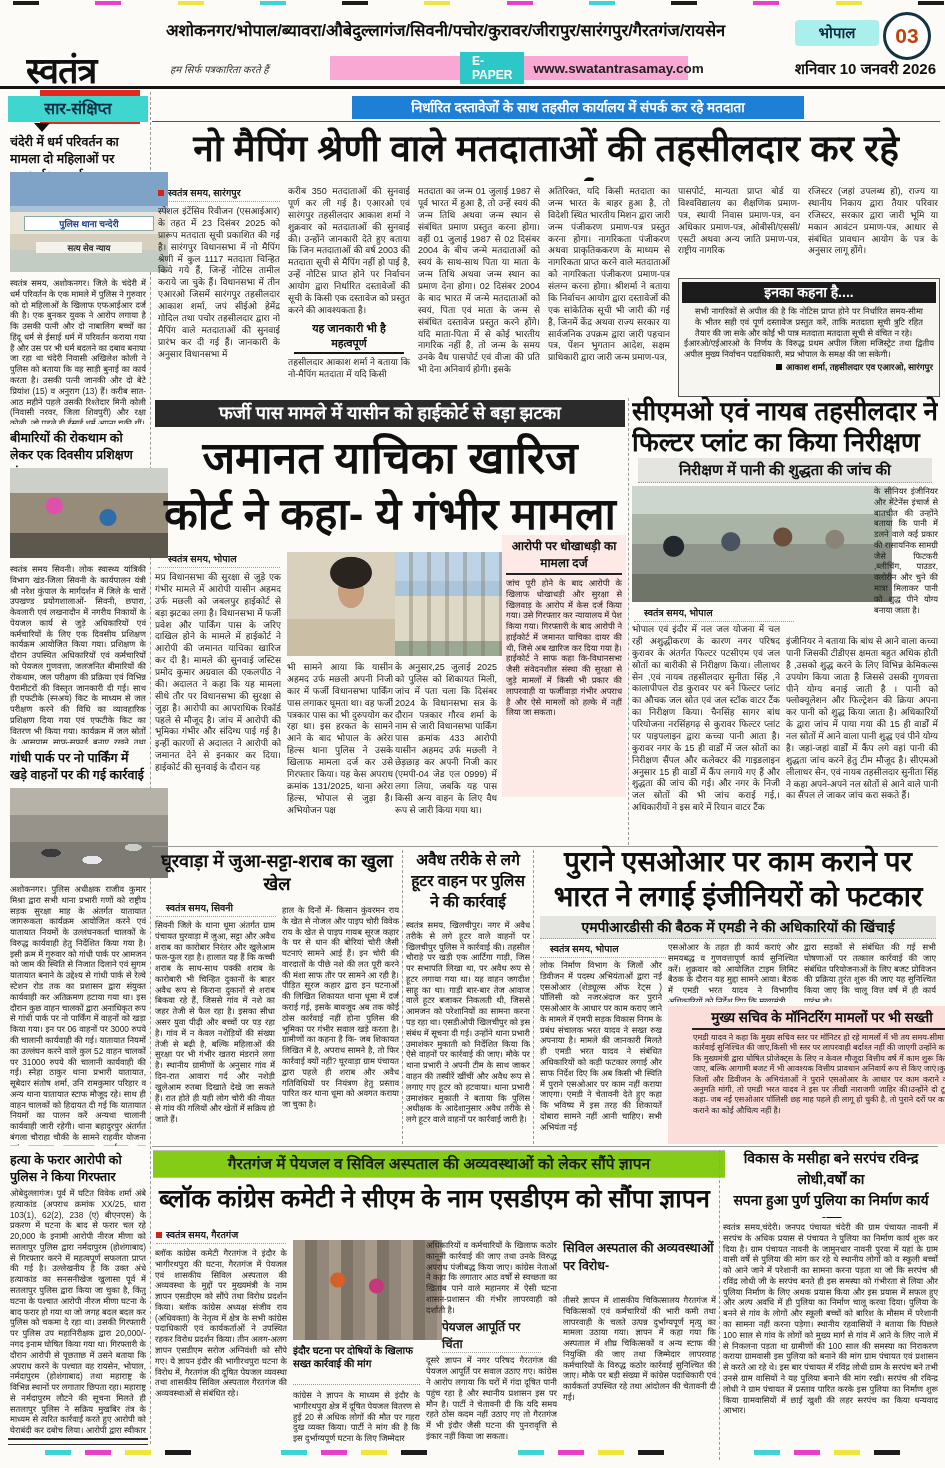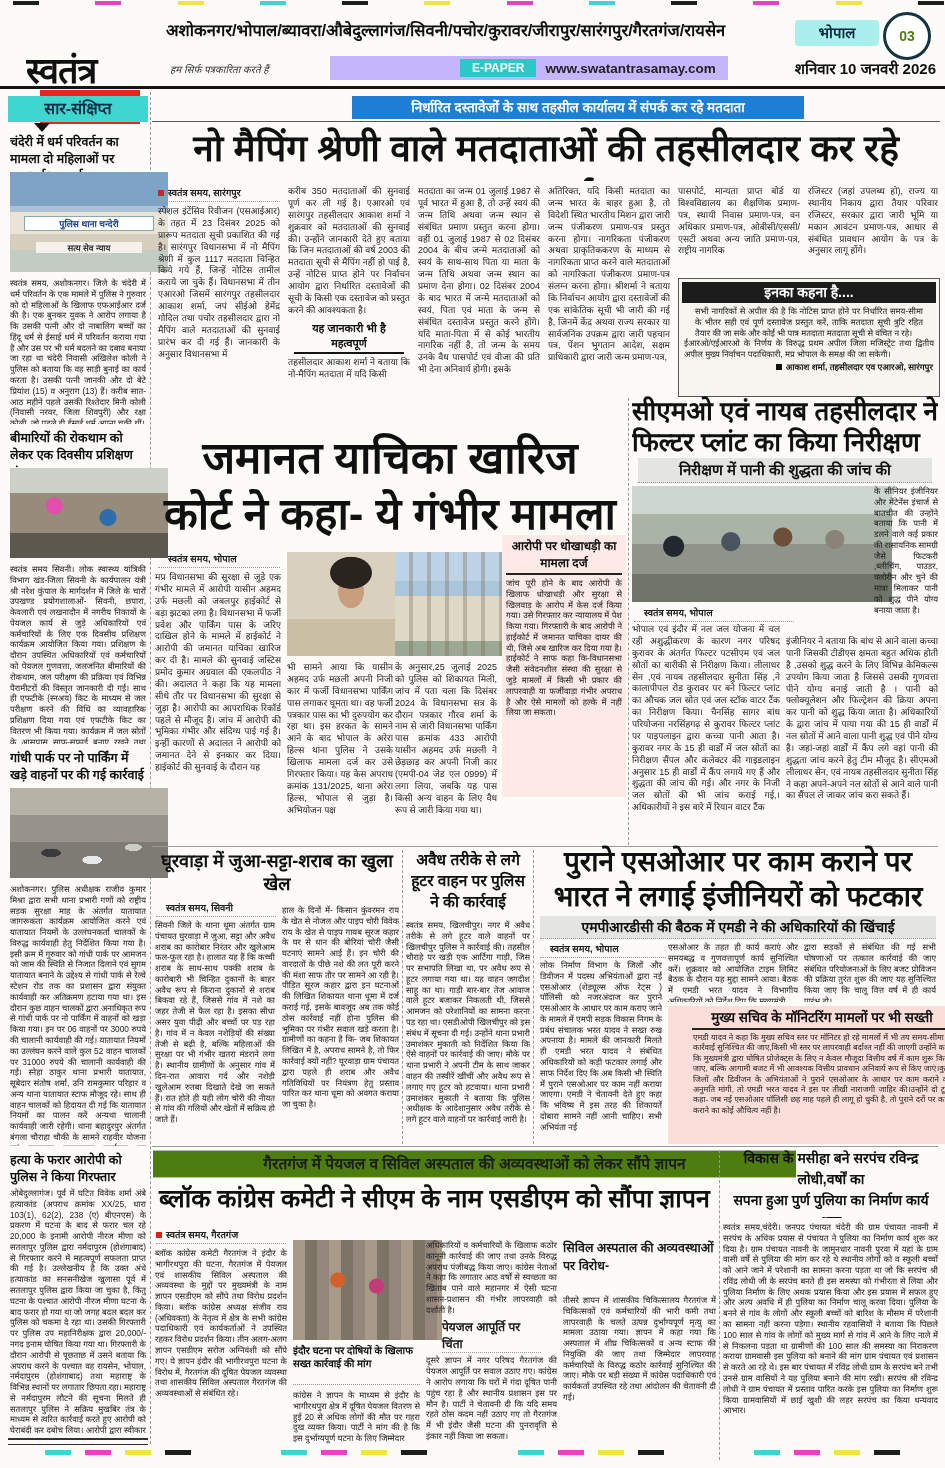--- a/index.html
+++ b/index.html
@@ -55,26 +55,26 @@
       <span class="reg r-y" style="height:4px"></span>
       <span class="reg r-k" style="height:4px"></span>
   </div>
 
   <div class="abs" style="left:26px;top:8px;width:128px;margin-top:44px;">
     <div class="hd" style="font-size:36px;line-height:1.05;letter-spacing:-1px;">स्वतंत्र</div>
     <div style="background:#e4281e;color:#fef9c3;font-size:27px;font-weight:900;text-align:center;width:100px;margin-left:14px;line-height:1.25;">समय</div>
   </div>
   <div class="abs hd" style="left:166px;top:18px;width:628px;font-size:16.5px;white-space:nowrap;">अशोकनगर/भोपाल/ब्यावरा/औबेदुल्लागंज/सिवनी/पचोर/कुरावर/जीरापुर/सारंगपुर/गैरतगंज/रायसेन</div>
   <div class="abs" style="left:170px;top:62px;width:155px;font-size:10px;font-style:italic;color:#333;">हम सिर्फ पत्रकारिता करते हैं</div>
-  <div class="abs" style="left:330px;top:56px;width:398px;height:24px;background:#c4b5fd;display:flex;align-items:center;">
+  <div class="abs" style="left:330px;top:56px;width:358px;height:24px;background:#f9a8d4;display:flex;align-items:center;">
     <span style="background:#2cc7c7;color:#fff;font-size:12px;font-weight:800;padding:2px 12px;margin-left:130px;">E-PAPER</span>
     <span style="font-size:13.5px;font-weight:700;color:#222;margin-left:9px;">www.swatantrasamay.com</span>
   </div>
   <div class="abs" style="left:795px;top:20px;width:84px;height:26px;background:#a9efec;border-radius:4px;text-align:center;font-size:15px;font-weight:900;line-height:26px;color:#0d2b3f;">भोपाल</div>
-  <div class="abs" style="left:883px;top:12px;width:42px;height:42px;border-radius:50%;background:#fff;border:3px solid #16343f;display:flex;align-items:center;justify-content:center;font-size:14px;font-weight:900;color:#4d7c0f;">03</div>
+  <div class="abs" style="left:883px;top:12px;width:42px;height:42px;border-radius:50%;background:#fff;border:3px solid #16343f;display:flex;align-items:center;justify-content:center;font-size:21px;font-weight:900;color:#c2410c;">03</div>
   <div class="abs hd" style="left:760px;top:58px;width:176px;text-align:right;font-size:15px;">शनिवार 10 जनवरी 2026</div>
   <div class="abs" style="left:0;top:86px;width:945px;height:3px;background:#151515;"></div>
 
   <div class="abs vline" style="left:150px;top:92px;height:1352px;"></div>
 
   <div class="abs" style="left:8px;top:96px;width:140px;height:26px;background:#3fd6cf;color:#0b2d46;font-weight:900;font-size:16px;text-align:center;line-height:26px;">सार-संक्षिप्त</div>
   <div class="abs" style="left:34px;top:123px;width:0;height:0;border-left:8px solid transparent;border-right:8px solid transparent;border-top:9px solid #111;"></div>
 
   <div class="abs hd" style="left:10px;top:134px;width:136px;font-size:12.5px;line-height:1.35;">चंदेरी में धर्म परिवर्तन का मामला दो महिलाओं पर एफआईआर दर्ज</div>
   <div class="abs photo ph-police" style="left:10px;top:172px;width:136px;height:100px;">
@@ -111,20 +111,21 @@
   <div class="abs bt" style="left:678px;top:186px;width:122px;height:88px;">पासपोर्ट, मान्यता प्राप्त बोर्ड या विश्वविद्यालय का शैक्षणिक प्रमाण-पत्र, स्थायी निवास प्रमाण-पत्र, वन अधिकार प्रमाण-पत्र, ओबीसी/एससी/एसटी अथवा अन्य जाति प्रमाण-पत्र, राष्ट्रीय नागरिक</div>
   <div class="abs bt" style="left:808px;top:186px;width:130px;height:88px;">रजिस्टर (जहां उपलब्ध हो), राज्य या स्थानीय निकाय द्वारा तैयार परिवार रजिस्टर, सरकार द्वारा जारी भूमि या मकान आवंटन प्रमाण-पत्र, आधार से संबंधित प्रावधान आयोग के पत्र के अनुसार लागू होंगे।</div>
 
   <div class="abs quotebox" style="left:678px;top:278px;width:260px;height:117px;">
     <div class="quotehead">इनका कहना है....</div>
     <div class="bt-sm" style="margin:0 16px;">सभी नागरिकों से अपील की है कि नोटिस प्राप्त होने पर निर्धारित समय-सीमा के भीतर सही एवं पूर्ण दस्तावेज प्रस्तुत करें, ताकि मतदाता सूची त्रुटि रहित तैयार की जा सके और कोई भी पात्र मतदाता मतदाता सूची से वंचित न रहे।</div>
     <div class="bt-sm" style="margin:0 5px;">ईआरओ/एईआरओ के निर्णय के विरुद्ध प्रथम अपील जिला मजिस्ट्रेट तथा द्वितीय अपील मुख्य निर्वाचन पदाधिकारी, मप्र भोपाल के समक्ष की जा सकेगी।</div>
     <div style="margin:1px 6px 0;text-align:right;font-size:8.6px;font-weight:800;"><span style="display:inline-block;width:6px;height:6px;background:#111;margin-right:4px;"></span><span>आकाश शर्मा, तहसीलदार एव एआरओ, सारंगपुर</span></div>
   </div>
 
+  <div class="abs bar-dark" style="left:155px;top:400px;width:470px;height:27px;font-size:18px;line-height:27px;">फर्जी पास मामले में यासीन को हाईकोर्ट से बड़ा झटका</div>
   <div class="abs hd" style="left:155px;top:430px;width:470px;height:116px;font-size:44px;line-height:1.28;text-align:center;">
     <div>जमानत याचिका खारिज</div>
     <div>कोर्ट ने कहा- ये गंभीर मामला</div>
   </div>
   <div class="abs byline" style="left:158px;top:552px;width:122px;"><span class="bullet b-teal"></span><span>स्वतंत्र समय, भोपाल</span></div>
   <div class="abs bt" style="left:155px;top:572px;width:126px;height:272px;">मप्र विधानसभा की सुरक्षा से जुड़े एक गंभीर मामले में आरोपी यासीन अहमद उर्फ मछली को जबलपुर हाईकोर्ट से बड़ा झटका लगा है। विधानसभा में फर्जी प्रवेश और पार्किंग पास के जरिए दाखिल होने के मामले में हाईकोर्ट ने आरोपी की जमानत याचिका खारिज कर दी है। मामले की सुनवाई जस्टिस प्रमोद कुमार अग्रवाल की एकलपीठ ने की। अदालत ने कहा कि यह मामला सीधे तौर पर विधानसभा की सुरक्षा से जुड़ा है। आरोपी का आपराधिक रिकॉर्ड पहले से मौजूद है। जांच में आरोपी की भूमिका गंभीर और संदिग्ध पाई गई है। इन्हीं कारणों से अदालत ने आरोपी को जमानत देने से इनकार कर दिया। हाईकोर्ट की सुनवाई के दौरान यह</div>
   <div class="abs photo ph-accused" style="left:287px;top:552px;width:106px;height:104px;"></div>
   <div class="abs photo ph-court" style="left:395px;top:552px;width:102px;height:104px;"></div>
   <div class="abs bt" style="left:287px;top:662px;width:106px;height:182px;">भी सामने आया कि यासीन अहमद उर्फ मछली अपनी निजी कार में फर्जी विधानसभा पार्किंग पास लगाकर घूमता था। वह फर्जी पत्रकार पास का भी दुरुपयोग कर रहा था। इस हरकत के सामने आने के बाद भोपाल के अरेरा हिल्स थाना पुलिस ने उसके खिलाफ मामला दर्ज कर उसे गिरफ्तार किया। यह केस अपराध क्रमांक 131/2025, थाना अरेरा हिल्स, भोपाल से जुड़ा है। अभियोजन पक्ष</div>
   <div class="abs bt" style="left:395px;top:662px;width:102px;height:182px;">के अनुसार,25 जुलाई 2025 को पुलिस को शिकायत मिली, जांच में पता चला कि दिसंबर 2024 के विधानसभा सत्र के दौरान पत्रकार गौरव शर्मा के नाम से जारी विधानसभा पार्किंग पास क्रमांक 433 आरोपी यासीन अहमद उर्फ मछली ने छेड़छाड़ कर अपनी निजी कार (एमपी-04 जेड एल 0999) में लगा लिया, जबकि यह पास किसी अन्य वाहन के लिए वैध रूप से जारी किया गया था।</div>
@@ -167,21 +168,21 @@
   <div class="abs byline" style="left:540px;top:942px;width:126px;"><span class="bullet b-teal"></span><span>स्वतंत्र समय, भोपाल</span></div>
   <div class="abs bt-sm" style="left:540px;top:960px;width:122px;height:184px;">लोक निर्माण विभाग के जिलों और डिवीजन में पदस्थ अभियंताओं द्वारा नई एसओआर (शेड्यूल्स ऑफ रेट्स ) पॉलिसी को नजरअंदाज कर पुराने एसओआर के आधार पर काम कराए जाने के मामले में एमपी सड़क विकास निगम के प्रबंध संचालक भरत यादव ने सख्त रुख अपनाया है। मामले की जानकारी मिलते ही एमडी भरत यादव ने संबंधित अधिकारियों को कड़ी फटकार लगाई और साफ निर्देश दिए कि अब किसी भी स्थिति में पुराने एसओआर पर काम नहीं कराया जाएगा। एमडी ने चेतावनी देते हुए कहा कि भविष्य में इस तरह की शिकायतें दोबारा सामने नहीं आनी चाहिए। सभी अभियंता नई</div>
   <div class="abs bt-sm" style="left:668px;top:942px;width:130px;height:60px;">एसओआर के तहत ही कार्य कराएं और समयबद्ध व गुणवत्तापूर्ण कार्य सुनिश्चित करें। शुक्रवार को आयोजित टाइम लिमिट बैठक के दौरान यह मुद्दा सामने आया। बैठक में एमडी भरत यादव ने विभागीय अधिकारियों को निर्देश दिए कि मुख्यमंत्री</div>
   <div class="abs bt-sm" style="left:804px;top:942px;width:132px;height:60px;">द्वारा सड़कों से संबंधित की गई सभी घोषणाओं पर तत्काल कार्रवाई की जाए संबंधित परियोजनाओं के लिए बजट प्रोविजन की प्रक्रिया तुरंत शुरू की जाए यह सुनिश्चित किया जाए कि चालू वित्त वर्ष में ही कार्य प्रारंभ हो।</div>
   <div class="abs pinkbox2" style="left:668px;top:1006px;width:268px;height:138px;">
     <div class="boxtitle" style="font-size:13.5px;">मुख्य सचिव के मॉनिटरिंग मामलों पर भी सख्ती</div>
     <div class="bt-sm" style="margin:0 5px;font-size:8px;">एमडी यादव ने कहा कि मुख्य सचिव स्तर पर मॉनिटर हो रहे मामलों में भी तय समय-सीमा में कार्रवाई सुनिश्चित की जाए,किसी भी स्तर पर लापरवाही बर्दाश्त नहीं की जाएगी उन्होंने कहा कि मुख्यमंत्री द्वारा घोषित प्रोजेक्ट्स के लिए न केवल मौजूदा वित्तीय वर्ष में काम शुरू किया जाए, बल्कि आगामी बजट में भी आवश्यक वित्तीय प्रावधान अनिवार्य रूप से किए जाएं।कुछ जिलों और डिवीजन के अभियंताओं ने पुराने एसओआर के आधार पर काम कराने की अनुमति मांगी, तो एमडी भरत यादव ने इस पर तीखी नाराजगी जाहिर की।उन्होंने दो टूक कहा- जब नई एसओआर पॉलिसी छह माह पहले ही लागू हो चुकी है, तो पुराने दरों पर काम कराने का कोई औचित्य नहीं है।</div>
   </div>
 
   <div class="abs hline" style="left:152px;top:1146px;width:786px;"></div>
-  <div class="abs" style="left:153px;top:1150px;width:643px;height:26px;background:#4d7c0f;border-top:1px solid #bbb;border-bottom:1px solid #bbb;font-size:15.5px;font-weight:800;text-align:center;line-height:26px;overflow:hidden;">गैरतगंज में पेयजल व सिविल अस्पताल की अव्यवस्थाओं को लेकर सौंपे ज्ञापन</div>
+  <div class="abs" style="left:153px;top:1150px;width:572px;height:26px;background:#84cc16;border-top:1px solid #bbb;border-bottom:1px solid #bbb;font-size:15.5px;font-weight:800;text-align:center;line-height:26px;overflow:hidden;">गैरतगंज में पेयजल व सिविल अस्पताल की अव्यवस्थाओं को लेकर सौंपे ज्ञापन</div>
   <div class="abs hd" style="left:153px;top:1181px;width:563px;height:40px;font-size:25px;line-height:1.4;text-align:center;">ब्लॉक कांग्रेस कमेटी ने सीएम के नाम एसडीएम को सौंपा ज्ञापन</div>
   <div class="abs byline" style="left:156px;top:1228px;width:130px;"><span class="bullet b-red"></span><span>स्वतंत्र समय, गैरतगंज</span></div>
   <div class="abs bt-sm" style="left:155px;top:1248px;width:132px;height:214px;">ब्लॉक कांग्रेस कमेटी गैरतगंज ने इंदौर के भागीरथपुरा की घटना, गैरतगंज में पेयजल एवं शासकीय सिविल अस्पताल की अव्यवस्था के मुद्दों पर मुख्यमंत्री के नाम ज्ञापन एसडीएम को सौंपे तथा विरोध प्रदर्शन किया। ब्लॉक कांग्रेस अध्यक्ष संजीव राय (अधिवक्ता) के नेतृत्व में क्षेत्र के सभी कांग्रेस पदाधिकारी एवं कार्यकर्ताओं ने उपस्थित रहकर विरोध प्रदर्शन किया। तीन अलग-अलग ज्ञापन एसडीएम सरोज अग्निवंशी को सौंपे गए। ये ज्ञापन इंदौर की भागीरथपुरा घटना के विरोध में, गैरतगंज की दूषित पेयजल व्यवस्था तथा शासकीय सिविल अस्पताल गैरतगंज की अव्यवस्थाओं से संबंधित रहे।</div>
   <div class="abs photo ph-crowd" style="left:293px;top:1240px;width:127px;height:100px;"></div>
   <div class="abs capt" style="left:293px;top:1344px;width:127px;height:40px;">इंदौर घटना पर दोषियों के खिलाफ सख्त कार्रवाई की मांग</div>
   <div class="abs bt-sm" style="left: 293px;top:1390px;width:127px;height:72px;">कांग्रेस ने ज्ञापन के माध्यम से इंदौर के भागीरथपुरा क्षेत्र में दूषित पेयजल वितरण से हुई 20 से अधिक लोगों की मौत पर गहरा दुख व्यक्त किया। पार्टी ने मांग की है कि इस दुर्भाग्यपूर्ण घटना के लिए जिम्मेदार</div>
   <div class="abs" style="left:426px;top:1240px;width:131px;height:222px;overflow:hidden;">
     <div class="bt-sm">अधिकारियों व कर्मचारियों के खिलाफ कठोर कानूनी कार्रवाई की जाए तथा उनके विरुद्ध अपराध पंजीबद्ध किया जाए। कांग्रेस नेताओं ने कहा कि लगातार आठ वर्षों से स्वच्छता का खिताब पाने वाले महानगर में ऐसी घटना शासन-प्रशासन की गंभीर लापरवाही को दर्शाती है।</div>
     <div style="font-weight:900;font-size:12px;margin:3px 16px 2px;border-bottom:1px dotted #999;">पेयजल आपूर्ति पर चिंता</div>
     <div class="bt-sm">दूसरे ज्ञापन में नगर परिषद गैरतगंज की पेयजल आपूर्ति पर सवाल उठाए गए। कांग्रेस ने आरोप लगाया कि घरों में गंदा दूषित पानी पहुंच रहा है और स्थानीय प्रशासन इस पर मौन है। पार्टी ने चेतावनी दी कि यदि समय रहते ठोस कदम नहीं उठाए गए तो गैरतगंज में भी इंदौर जैसी घटना की पुनरावृत्ति से इंकार नहीं किया जा सकता।</div>

